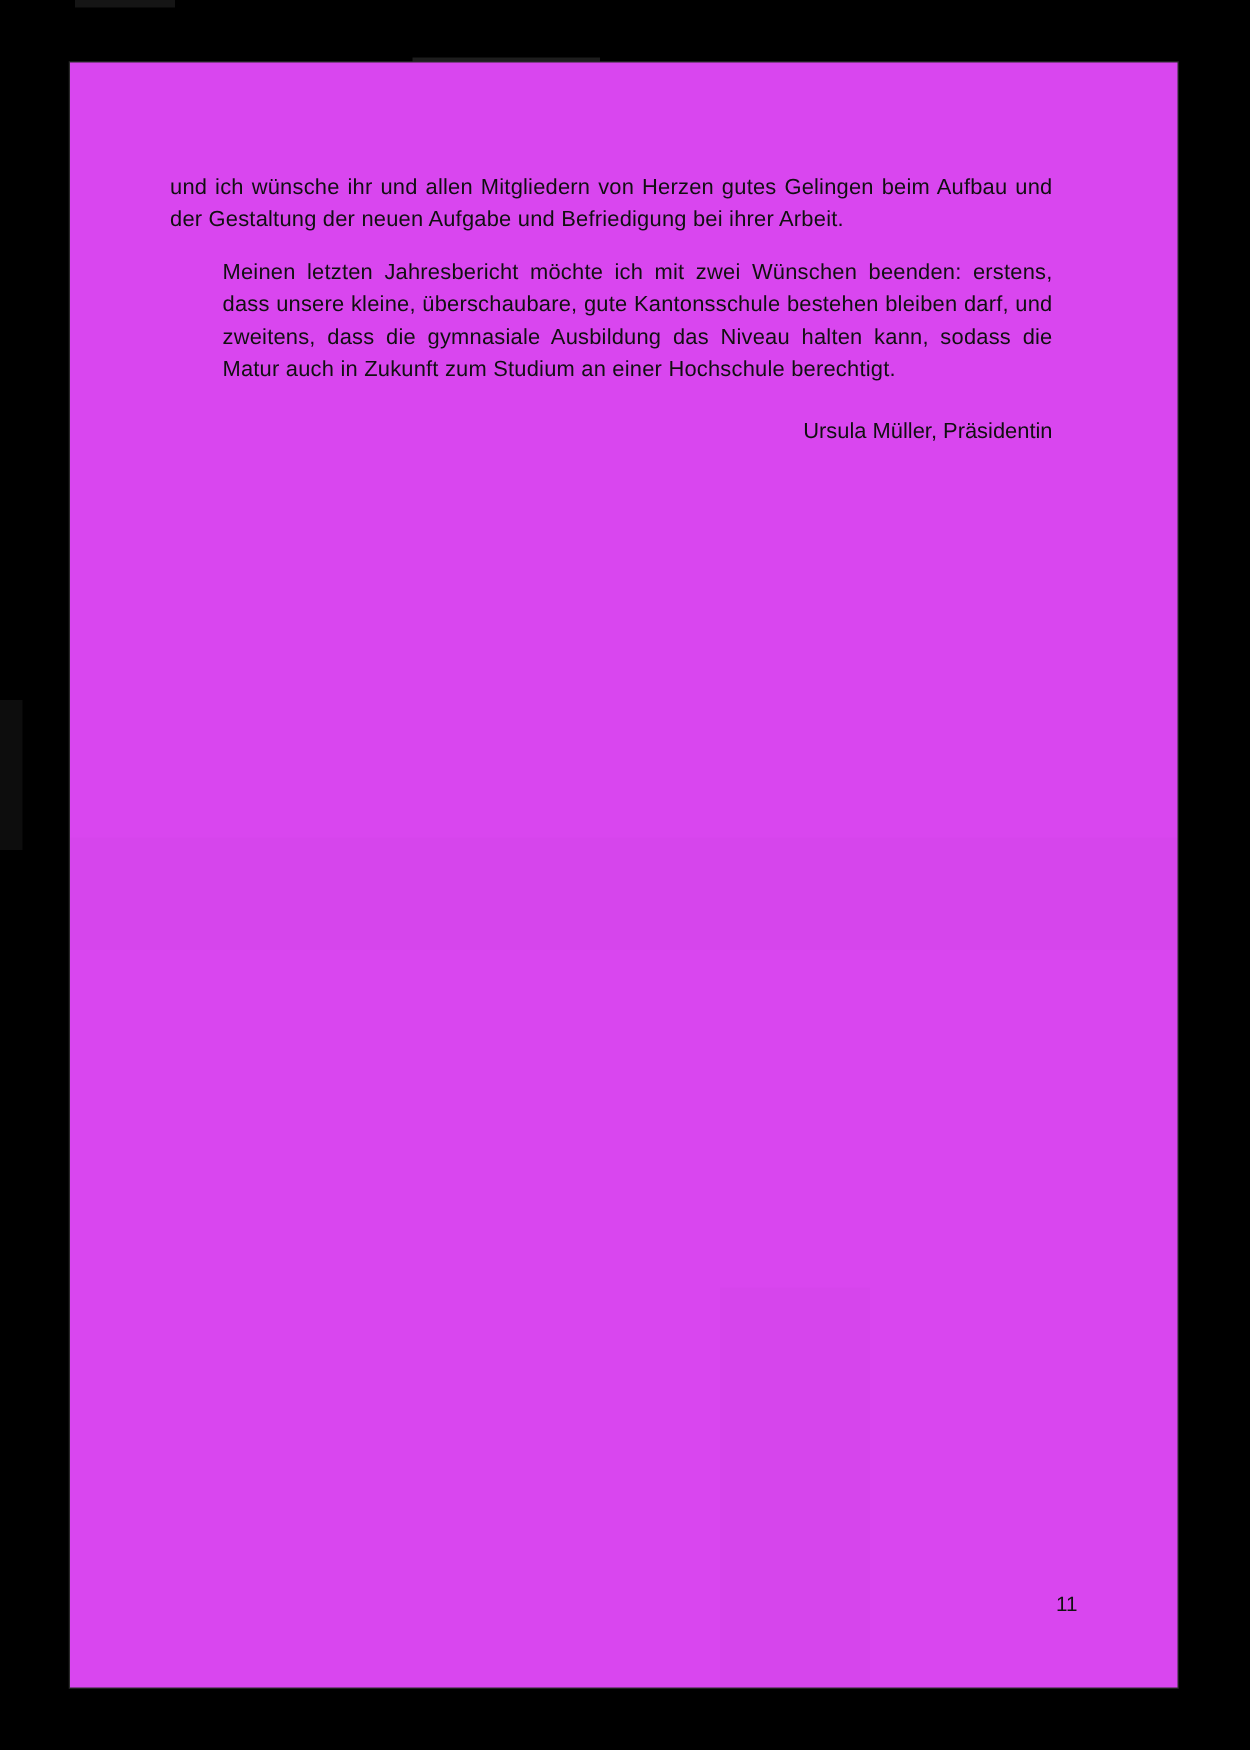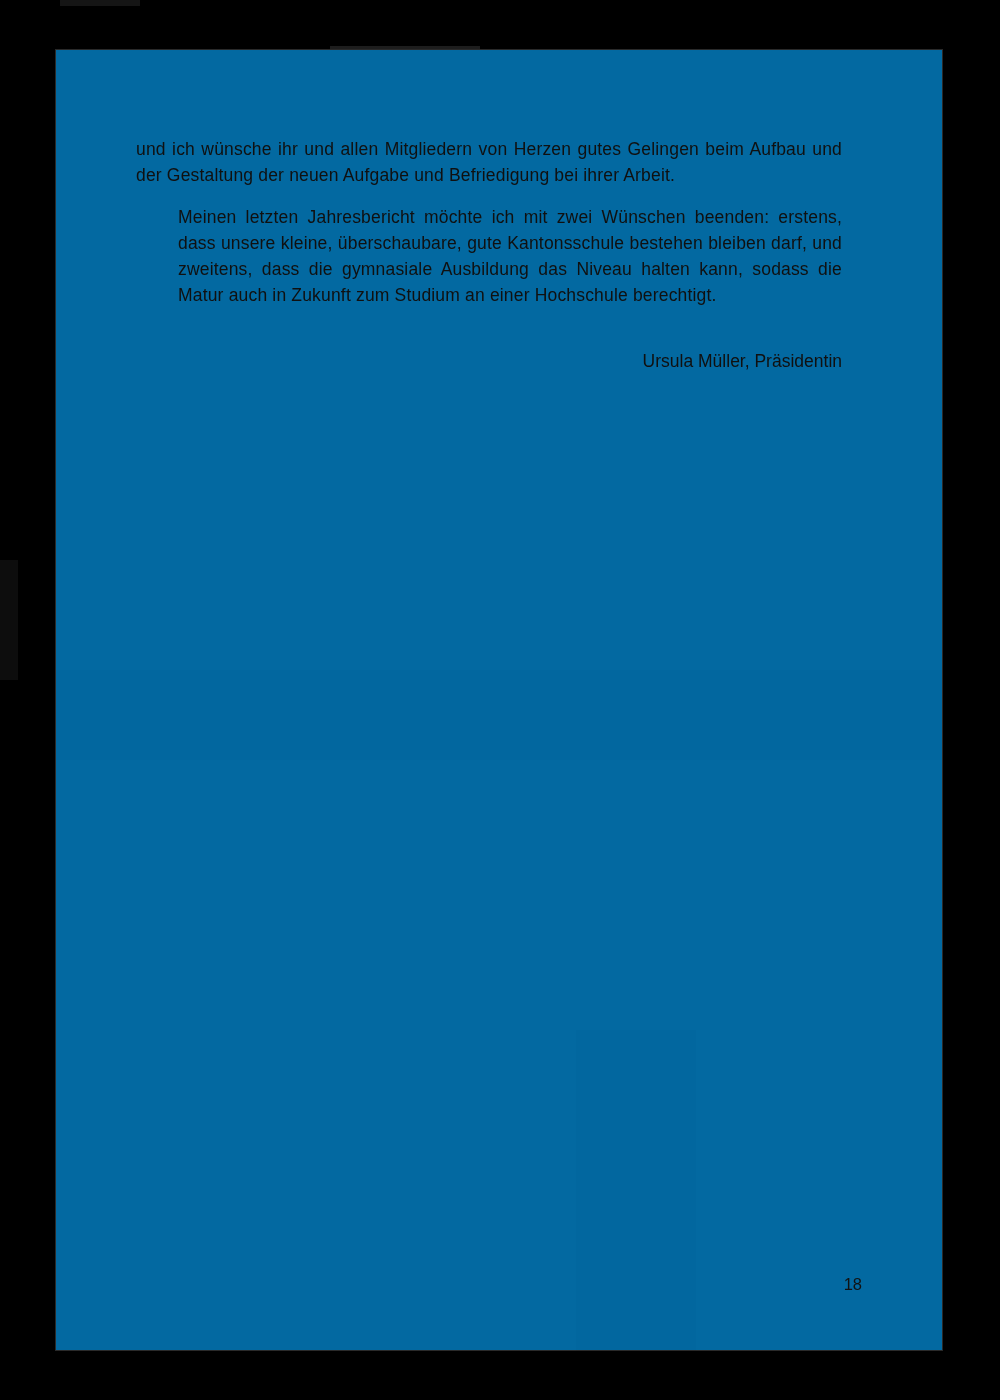--- a/index.html
+++ b/index.html
@@ -29,21 +29,21 @@
   .artifact-a { left: 60px;  top: 0px;  width: 80px;  height: 6px; }
   .artifact-b { left: 330px; top: 46px; width: 150px; height: 5px; background:#1d1d1d; }
   .artifact-c { left: 0px;   top: 560px; width: 18px; height: 120px; background:#0d0d0d; }
 
   #page {
     position: absolute;
     left: 56px;
     top: 50px;
     width: 886px;
     height: 1300px;
-    background: #0369a1;
+    background: #d946ef;
     box-shadow: 0 0 0 1px #2a2a2a;
   }
 
   
   .paper-streak {
     position: absolute;
     background: rgba(0,0,0,0.012);
   }
   .streak-1 { left: 0;   top: 620px; width: 886px; height: 90px; }
   .streak-2 { left: 520px; top: 980px; width: 120px; height: 360px; }
@@ -66,21 +66,21 @@
   }
   p.para:last-of-type {
     margin-bottom: 0;
     margin-left: 42px;
   }
   p.para.no-justify-last {
     
   }
 
   .signature {
-    margin-top: 40px;
+    margin-top: 23px;
     font-size: 17.5px;
     line-height: 26px;
     color: #101010;
     text-align: right;
   }
 
   #page-number {
     position: absolute;
     right: 80px;
     bottom: 56px;
@@ -102,16 +102,16 @@
 
     <div class="paper-streak streak-1"></div>
     <div class="paper-streak streak-2"></div>
 
     <div id="text-block">
       <p class="para">und ich wünsche ihr und allen Mitgliedern von Herzen gutes Gelingen beim Aufbau und der Gestaltung der neuen Aufgabe und Befriedigung bei ihrer Arbeit.</p>
       <p class="para no-justify-last">Meinen letzten Jahresbericht möchte ich mit zwei Wünschen beenden: erstens, dass unsere kleine, überschaubare, gute Kantonsschule bestehen bleiben darf, und zweitens, dass die gymnasiale Ausbildung das Niveau halten kann, sodass die Matur auch in Zukunft zum Studium an einer Hochschule berechtigt.</p>
       <div class="signature">Ursula Müller, Präsidentin</div>
     </div>
 
-    <div id="page-number">18</div>
+    <div id="page-number">11</div>
 
   </div>
 </div>
 
 </body></html>

